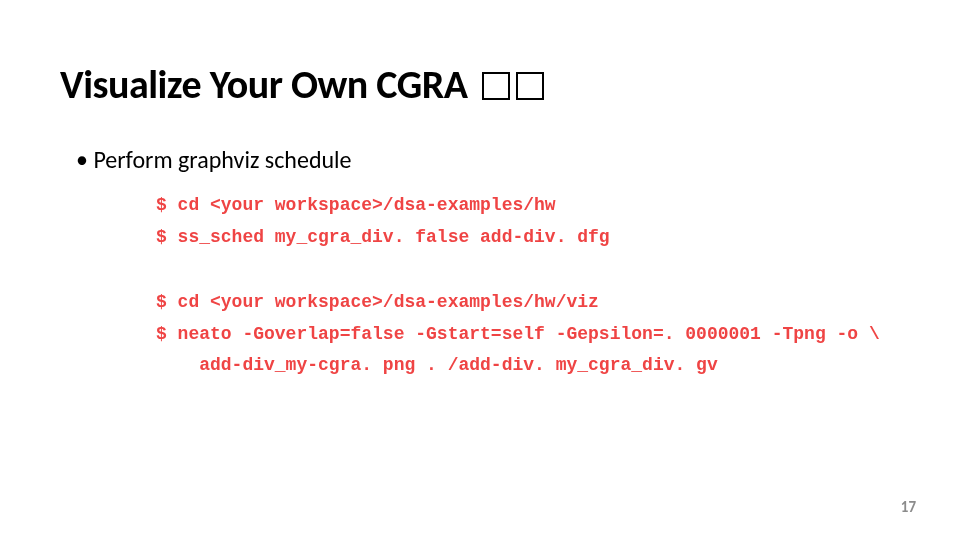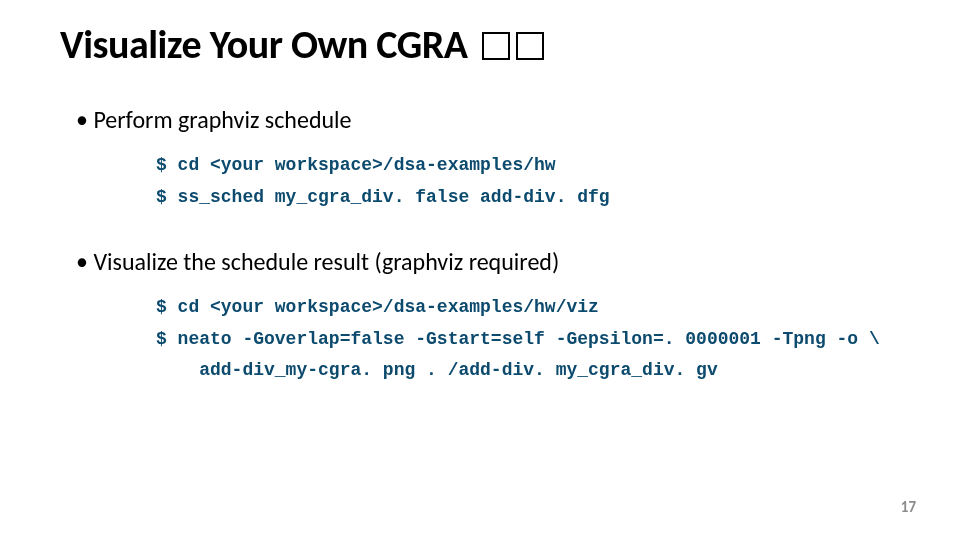--- a/index.html
+++ b/index.html
@@ -5,21 +5,21 @@
     * { margin: 0; padding: 0; box-sizing: border-box; }
     body {
       width: 960px;
       height: 540px;
       background: #ffffff;
       font-family: Calibri, "Segoe UI", Arial, sans-serif;
       position: relative;
       overflow: hidden;
     }
     .slide {
-      padding: 20px 60px 20px 60px;
+      padding: 60px 60px 20px 60px;
       width: 100%;
       height: 100%;
       position: relative;
     }
     .title {
       font-size: 40px;
       font-weight: 700;
       color: #000;
       margin-bottom: 36px;
       letter-spacing: -0.5px;
@@ -45,21 +45,21 @@
     .cmd-block {
       margin-left: 96px;
       margin-bottom: 34px;
     }
     .cmd {
       font-family: "Courier New", Courier, monospace;
       font-size: 18px;
       font-weight: bold;
       line-height: 1.75;
       white-space: pre;
-      color: #0c4a6e;
+      color: #ef4444;
     }
     .page-number {
       position: absolute;
       right: 44px;
       bottom: 24px;
       font-size: 15px;
       color: #8b8b8b;
       font-weight: bold;
     }
   </style>
@@ -73,23 +73,20 @@
   </h1>
 
   <div class="bullet">
     <span>Perform graphviz schedule</span>
   </div>
   <div class="cmd-block">
     <div class="cmd">$ cd &lt;your workspace&gt;/dsa-examples/hw</div>
     <div class="cmd">$ ss_sched my_cgra_div. false add-div. dfg</div>
   </div>
 
-  <div class="bullet">
-    <span>Visualize the schedule result (graphviz required)</span>
-  </div>
   <div class="cmd-block">
     <div class="cmd">$ cd &lt;your workspace&gt;/dsa-examples/hw/viz</div>
     <div class="cmd">$ neato -Goverlap=false -Gstart=self -Gepsilon=. 0000001 -Tpng -o \</div>
     <div class="cmd">    add-div_my-cgra. png . /add-div. my_cgra_div. gv</div>
   </div>
 
   <div class="page-number">17</div>
 
 </div>
 

